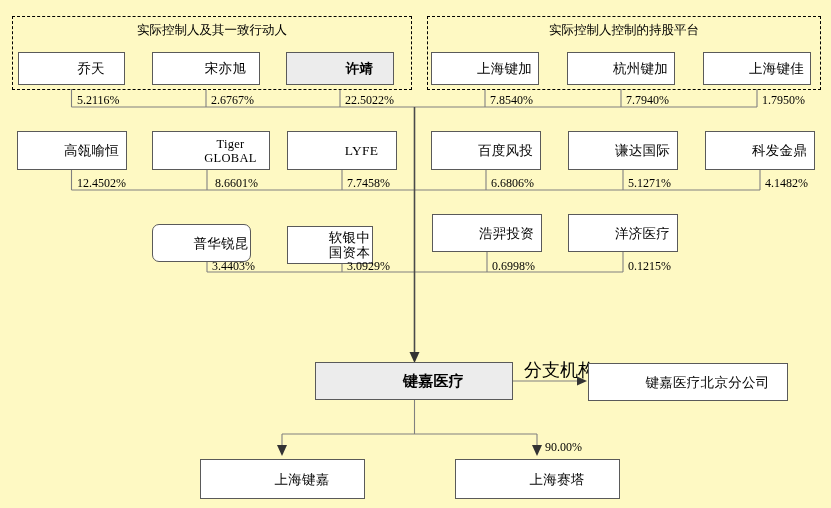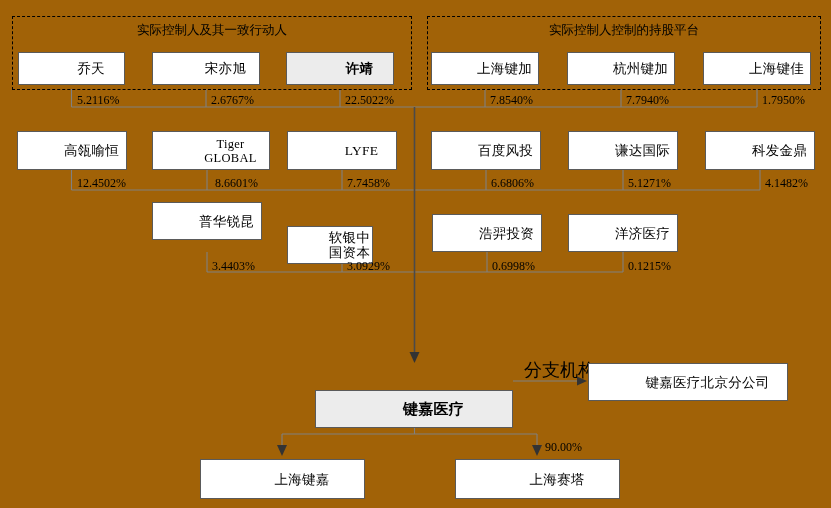--- a/index.html
+++ b/index.html
@@ -4,21 +4,21 @@
 <style>
   html, body {
     margin: 0;
     padding: 0;
     background: #ffffff;
   }
   #root {
     position: relative;
     width: 831px;
     height: 508px;
-    background: #a16207;
+    background: #fef9c3;
     font-family: "Liberation Serif", "DejaVu Serif", serif;
     overflow: hidden;
   }
   .dashed-group {
     position: absolute;
     border: 1.4px dashed #000;
     box-sizing: border-box;
   }
   .group-title {
     position: absolute;
@@ -46,21 +46,20 @@
     letter-spacing: 0.3px;
     padding-left: 39px;
   }
   .node.shaded {
     background: #ececec;
     font-weight: bold;
   }
   .node.big {
     font-size: 15px;
     font-weight: bold;
-    margin-top: 28px;
   }
   .node.two-line {
     font-size: 12.5px;
     line-height: 14px;
     flex-direction: column;
   }
   .pct {
     position: absolute;
     font-size: 12px;
     color: #000;
@@ -177,21 +176,21 @@
   <div class="node" style="left:568px; top:131px; width:110px; height:39px;">谦达国际</div>
   <div class="node" style="left:705px; top:131px; width:110px; height:39px;">科发金鼎</div>
 
   <div class="pct" style="left:77px; top:177px;">12.4502%</div>
   <div class="pct" style="left:215px; top:177px;">8.6601%</div>
   <div class="pct" style="left:347px; top:177px;">7.7458%</div>
   <div class="pct" style="left:491px; top:177px;">6.6806%</div>
   <div class="pct" style="left:628px; top:177px;">5.1271%</div>
   <div class="pct" style="left:765px; top:177px;">4.1482%</div>
 
-  <div class="node" style="left:152px; top:202px; width:110px; height:38px;">普华锐昆</div>
+  <div class="node" style="left:152px; top:224px; width:99px; height:38px;border-radius:7px;">普华锐昆</div>
   <div class="node" style="left:287px; top:214px; width:86px; height:38px;margin-top:12px;">软银中国资本</div>
   <div class="node" style="left:432px; top:214px; width:110px; height:38px;">浩羿投资</div>
   <div class="node" style="left:568px; top:214px; width:110px; height:38px;">洋济医疗</div>
 
   <div class="pct" style="left:212px; top:260px;">3.4403%</div>
   <div class="pct" style="left:347px; top:260px;">3.0929%</div>
   <div class="pct" style="left:492px; top:260px;">0.6998%</div>
   <div class="pct" style="left:628px; top:260px;">0.1215%</div>
 
   <div class="node shaded big" style="left:315px; top:362px; width:198px; height:38px;">键嘉医疗</div>

